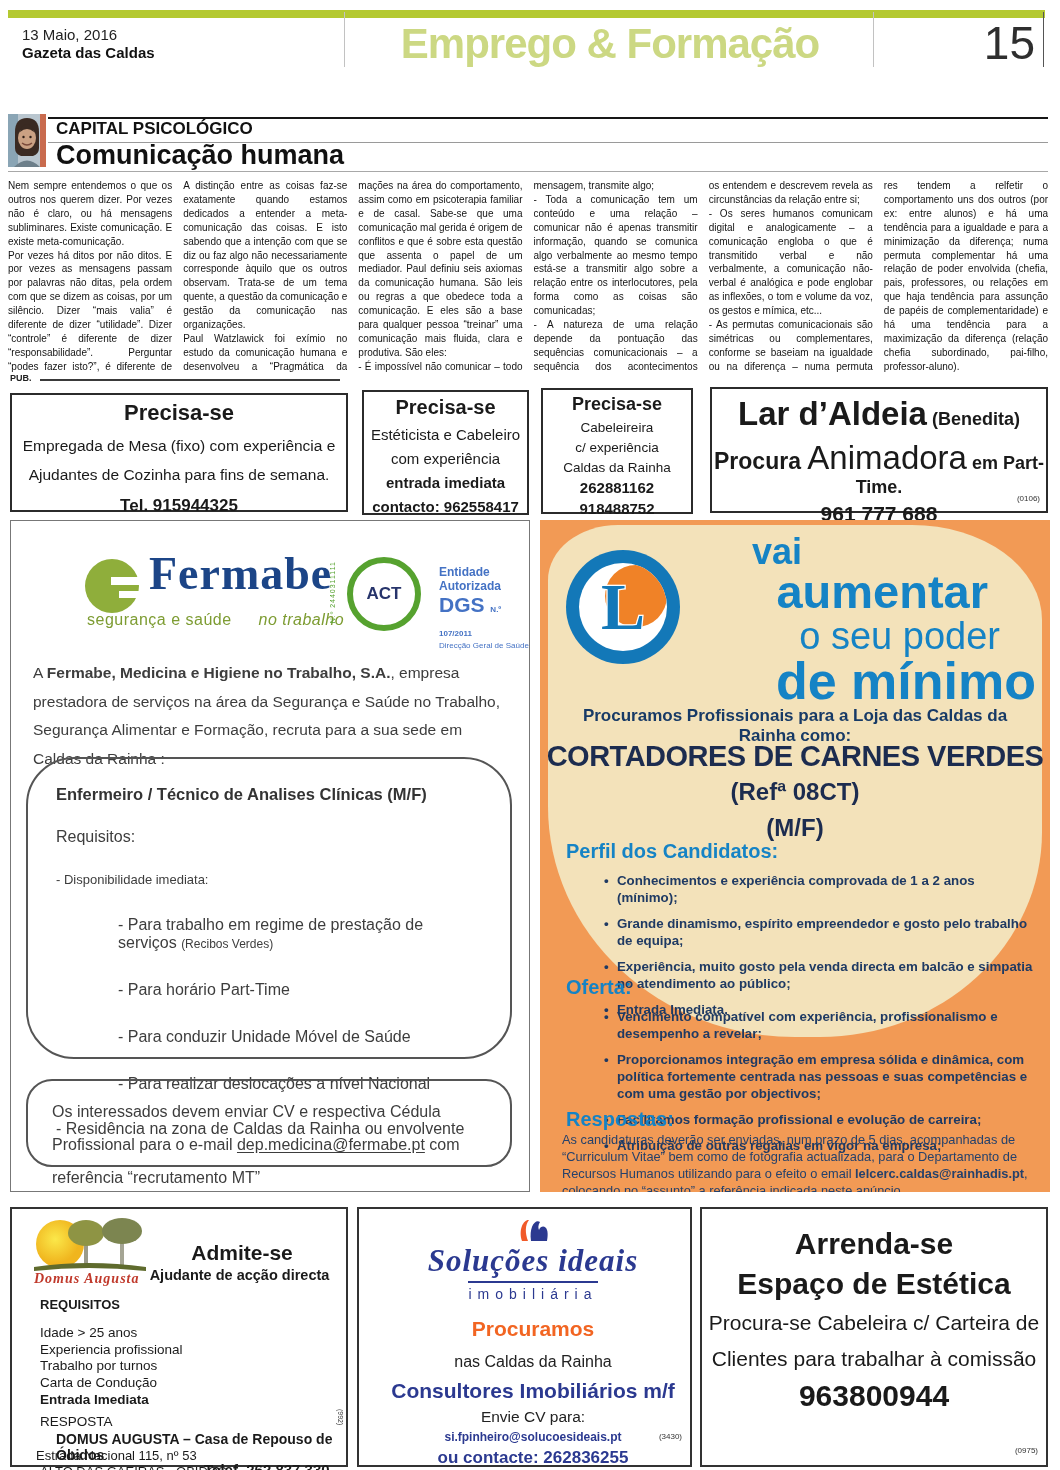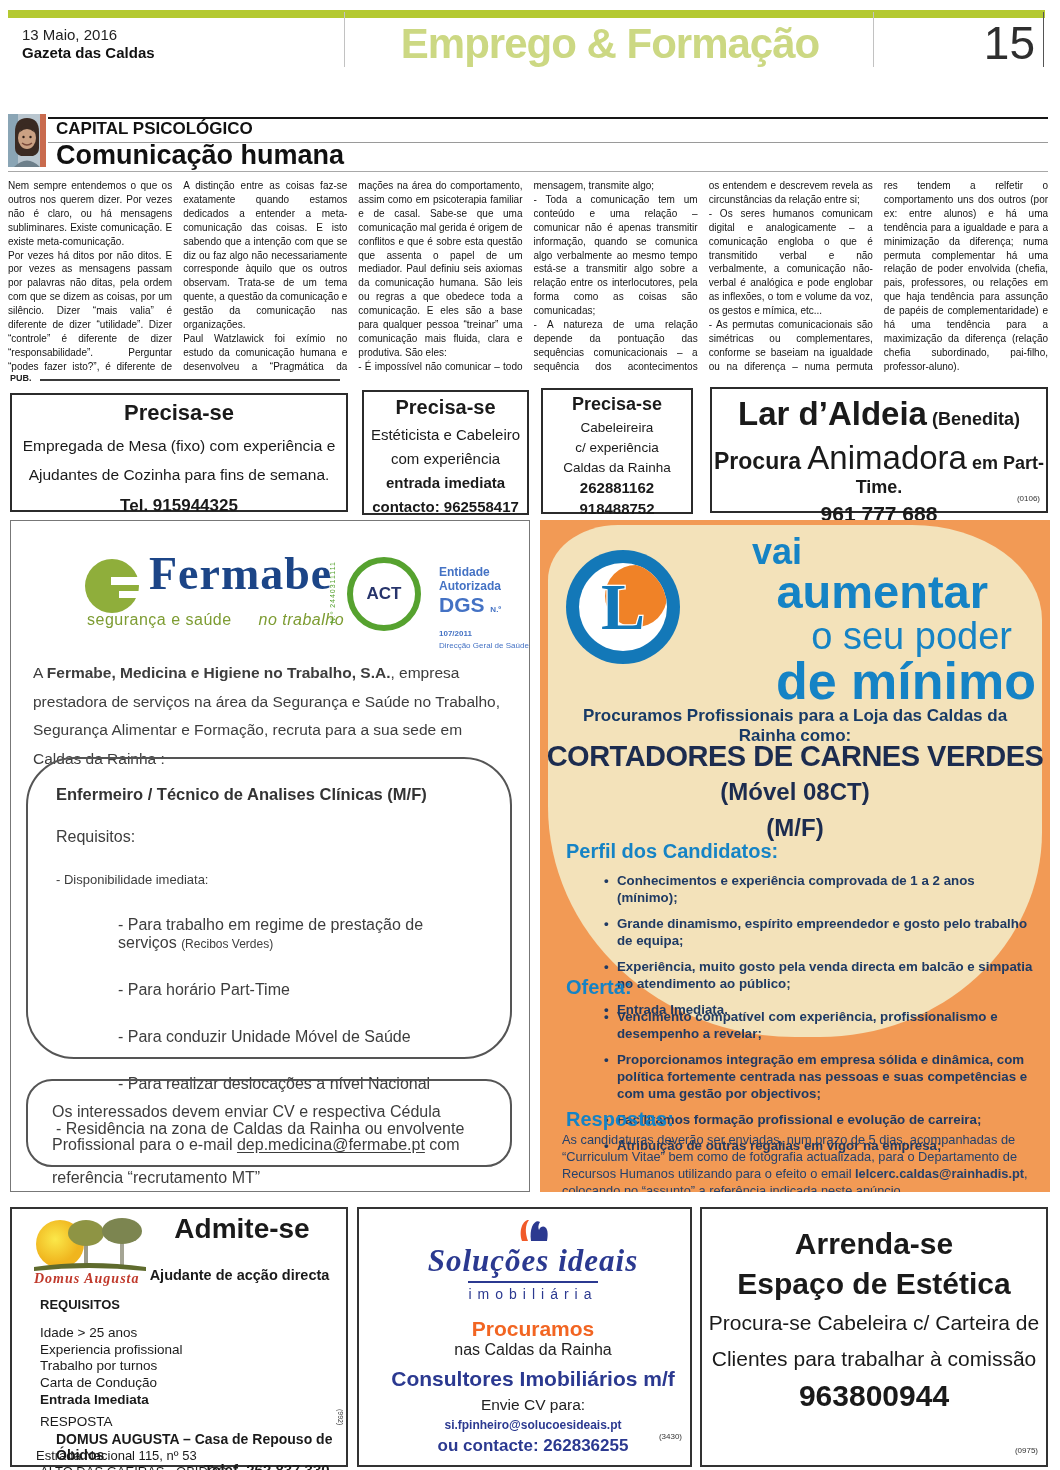--- a/index.html
+++ b/index.html
@@ -77,58 +77,58 @@
   
   .leclerc{left:540px;top:520px;width:510px;height:672px;background:#f29a55;overflow:hidden;}
   .blob{position:absolute;left:8px;top:5px;width:494px;height:512px;background:#f3e2ba;border-radius:70px 130px 45% 50% / 55px 95px 40% 45%;}
   .l-logo{position:absolute;left:26px;top:30px;width:114px;height:114px;border-radius:50%;background:#1378b8;}
   .l-logo .inner{position:absolute;left:13px;top:13px;width:88px;height:88px;border-radius:50%;background:#fff;overflow:hidden;}
   .l-logo .orange{position:absolute;left:26px;top:2px;width:62px;height:62px;border-radius:50%;background:#f08227;}
   .l-logo .letter{position:absolute;left:0;top:6px;width:88px;text-align:center;font-family:"Liberation Serif",serif;font-weight:bold;font-size:66px;color:#1378b8;-webkit-text-stroke:2.5px #fff;paint-order:stroke fill;}
   .slogan{position:absolute;right:10px;top:14px;text-align:right;color:#1583c5;line-height:1.0;}
   .slogan .s1{font-size:36px;font-weight:bold;margin-right:238px;}
   .slogan .s2{font-size:47px;font-weight:bold;margin-right:52px;margin-top:-2px;}
-  .slogan .s3{font-size:38px;margin-right:28px;margin-top:2px;}
+  .slogan .s3{font-size:38px;margin-right:40px;margin-top:2px;}
   .slogan .s4{font-size:52px;font-weight:bold;margin-right:4px;margin-top:0px;}
   .l-intro{position:absolute;left:18px;top:186px;width:474px;text-align:center;font-size:17px;font-weight:bold;color:#173a66;}
   .l-job{position:absolute;left:0;top:220px;width:510px;text-align:center;font-size:29px;font-weight:bold;color:#1c2c4f;letter-spacing:-.5px;}
   .l-ref{position:absolute;left:0;top:258px;width:510px;text-align:center;font-size:24px;font-weight:bold;color:#1c2c4f;}
   .l-mf{position:absolute;left:0;top:294px;width:510px;text-align:center;font-size:24px;font-weight:bold;color:#1c2c4f;}
   .l-h{position:absolute;left:26px;font-size:20px;font-weight:bold;color:#1583c5;}
   .l-h.perfil{top:320px;}
   .l-h.oferta{top:456px;}
   .l-h.respostas{top:588px;}
   .l-ul{position:absolute;left:64px;width:430px;margin:0;padding:0;list-style:none;color:#1f3a63;font-weight:bold;font-size:13.3px;line-height:1.28;}
   .l-ul.perfil-ul{top:352px;}
   .l-ul.oferta-ul{top:488px;}
   .l-ul li{margin-bottom:9px;position:relative;padding-left:13px;}
   .l-ul li:before{content:"•";position:absolute;left:0;}
   .l-resp{position:absolute;left:22px;top:612px;width:470px;font-size:12.8px;line-height:1.32;color:#25416b;}
   .l-resp b{font-weight:bold;}
   
   .domus{left:10px;top:1207px;width:338px;height:260px;border:2px solid #333;box-sizing:border-box;}
   .d-logo{position:absolute;left:16px;top:8px;}
   .d-name{position:absolute;left:22px;top:62px;font-family:"Liberation Serif",serif;font-style:italic;font-weight:bold;font-size:14px;color:#c0392b;letter-spacing:1px;}
-  .d-title{position:absolute;left:130px;top:4px;width:200px;text-align:center;font-size:28px;font-weight:bold;}
+  .d-title{position:absolute;left:130px;top:32px;width:200px;text-align:center;font-size:21px;font-weight:bold;}
   .d-sub{position:absolute;left:120px;top:58px;width:215px;text-align:center;font-size:14.5px;font-weight:bold;}
   .d-reqlbl{position:absolute;left:28px;top:88px;font-size:13px;font-weight:bold;}
   .d-items{position:absolute;left:28px;top:116px;font-size:13.5px;line-height:16.5px;white-space:pre-line;}
   .d-itemb{position:absolute;left:28px;top:183px;font-size:13.5px;font-weight:bold;}
   .d-resplbl{position:absolute;left:28px;top:205px;font-size:13.5px;}
   .d-respname{position:absolute;left:44px;top:222px;font-size:14px;font-weight:bold;}
   .d-addr1{position:absolute;left:24px;top:239px;font-size:13px;}
   .d-addr2{position:absolute;left:28px;top:255px;font-size:13px;}
   .d-phone{position:absolute;left:192px;top:252px;font-size:15px;font-weight:bold;}
   .d-ref{right:2px;top:200px;writing-mode:vertical-rl;font-size:7px;}
   .sol{left:357px;top:1207px;width:335px;height:260px;border:2px solid #333;box-sizing:border-box;text-align:center;padding-left:17px;}
   .s-icon{margin-top:8px;}
   .s-script{font-family:"Liberation Serif",serif;font-style:italic;font-weight:bold;font-size:31px;color:#2b3990;margin-top:-4px;letter-spacing:1px;}
   .s-imo{display:inline-block;border-top:2px solid #2b3990;padding-top:3px;font-size:14px;letter-spacing:6px;color:#2b3990;margin-top:2px;}
   .s-proc{font-size:21px;font-weight:bold;color:#f26522;margin-top:14px;}
-  .s-loc{font-size:16px;margin-top:0;color:#222;}
+  .s-loc{font-size:16px;margin-top:12px;color:#222;}
   .s-job{font-size:21px;font-weight:bold;color:#2b3990;margin-top:8px;}
   .s-cv{font-size:15.5px;margin-top:5px;color:#222;}
   .s-email{font-size:12px;font-weight:bold;color:#2b3990;margin-top:4px;}
   .s-contact{font-size:17px;font-weight:bold;color:#2b3990;margin-top:4px;}
   .s-ref{right:8px;bottom:24px;}
   .arr{left:700px;top:1207px;width:348px;height:260px;border:2px solid #333;box-sizing:border-box;text-align:center;}
   .a-t1{font-size:30px;font-weight:bold;margin-top:18px;}
   .a-t2{font-size:30px;font-weight:bold;margin-top:6px;}
   .a-l1{font-size:21px;margin-top:10px;}
   .a-l2{font-size:21px;margin-top:12px;}
@@ -259,21 +259,21 @@
     </div>
   </div>
   <div class="slogan">
     <div class="s1">vai</div>
     <div class="s2">aumentar</div>
     <div class="s3">o seu poder</div>
     <div class="s4">de mínimo</div>
   </div>
   <div class="l-intro">Procuramos Profissionais para a Loja das Caldas da Rainha como:</div>
   <div class="l-job">CORTADORES DE CARNES VERDES</div>
-  <div class="l-ref">(Móvel 08CT)</div>
+  <div class="l-ref">(Refª 08CT)</div>
   <div class="l-mf">(M/F)</div>
   <div class="l-h perfil">Perfil dos Candidatos:</div>
   <ul class="l-ul perfil-ul">
     <li>Conhecimentos e experiência comprovada de 1 a 2 anos (mínimo);</li>
     <li>Grande dinamismo, espírito empreendedor e gosto pelo trabalho de equipa;</li>
     <li>Experiência, muito gosto pela venda directa em balcão e simpatia no atendimento ao público;</li>
     <li>Entrada Imediata.</li>
   </ul>
   <div class="l-h oferta">Oferta:</div>
   <ul class="l-ul oferta-ul">

